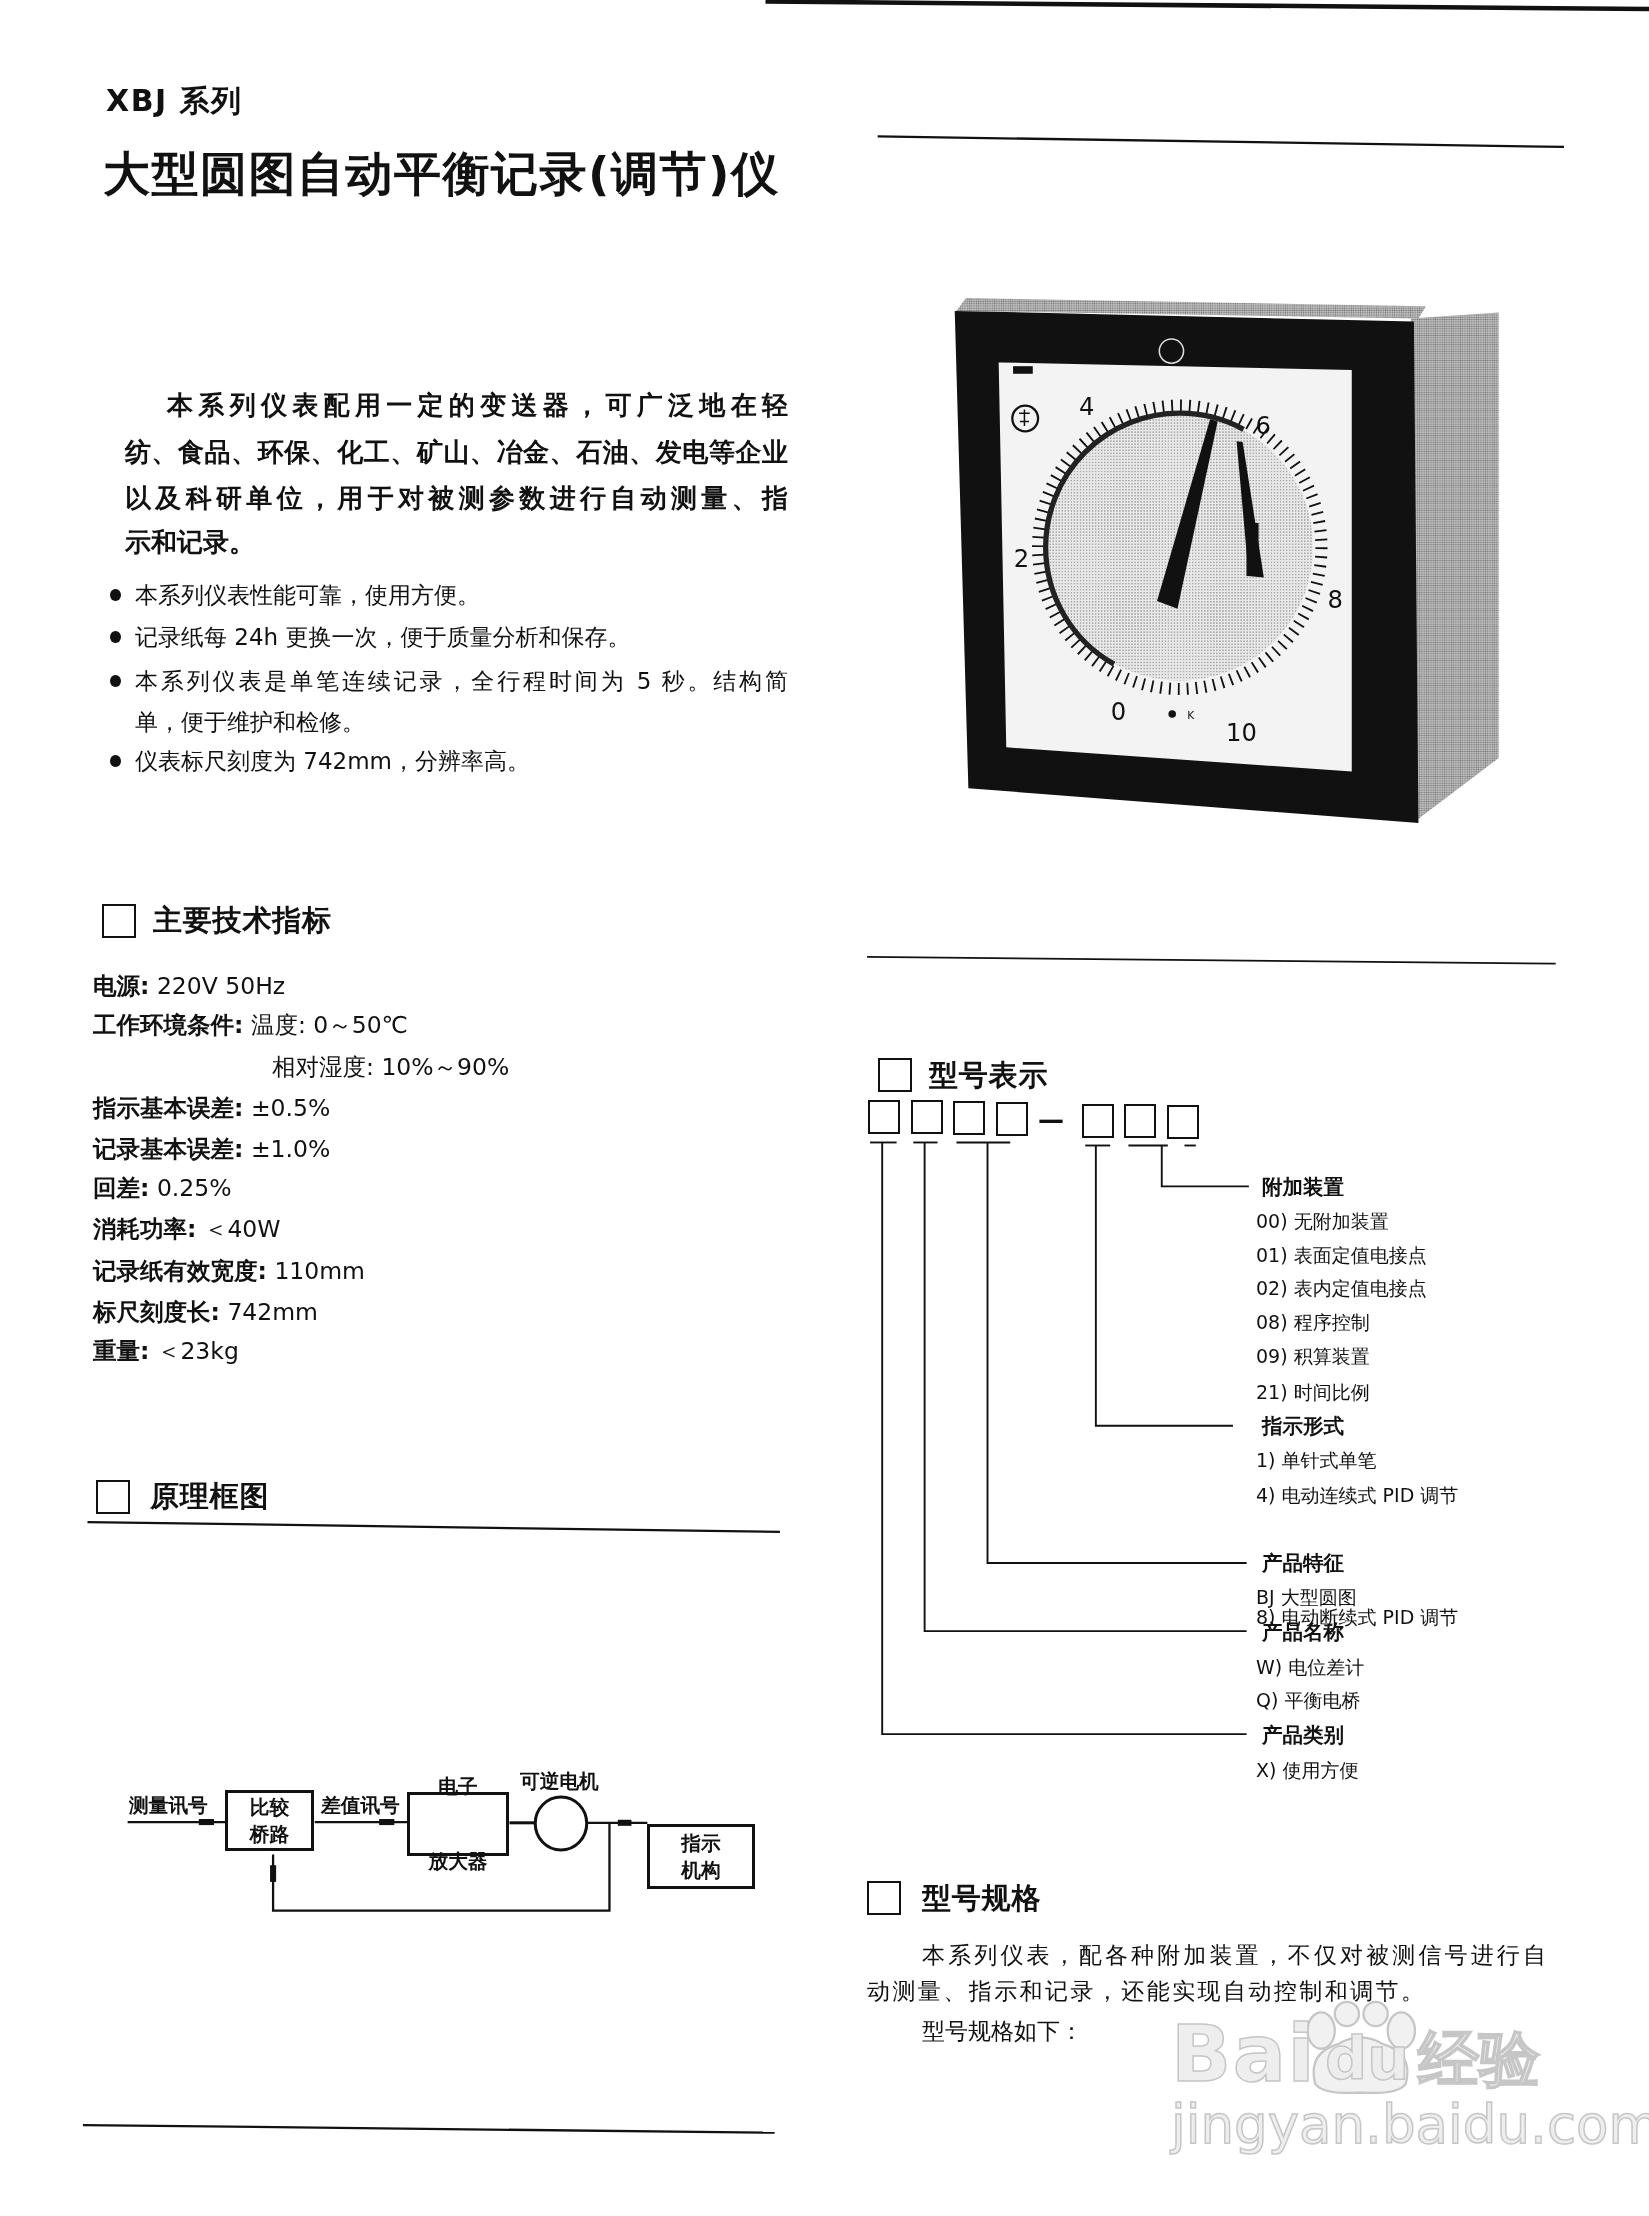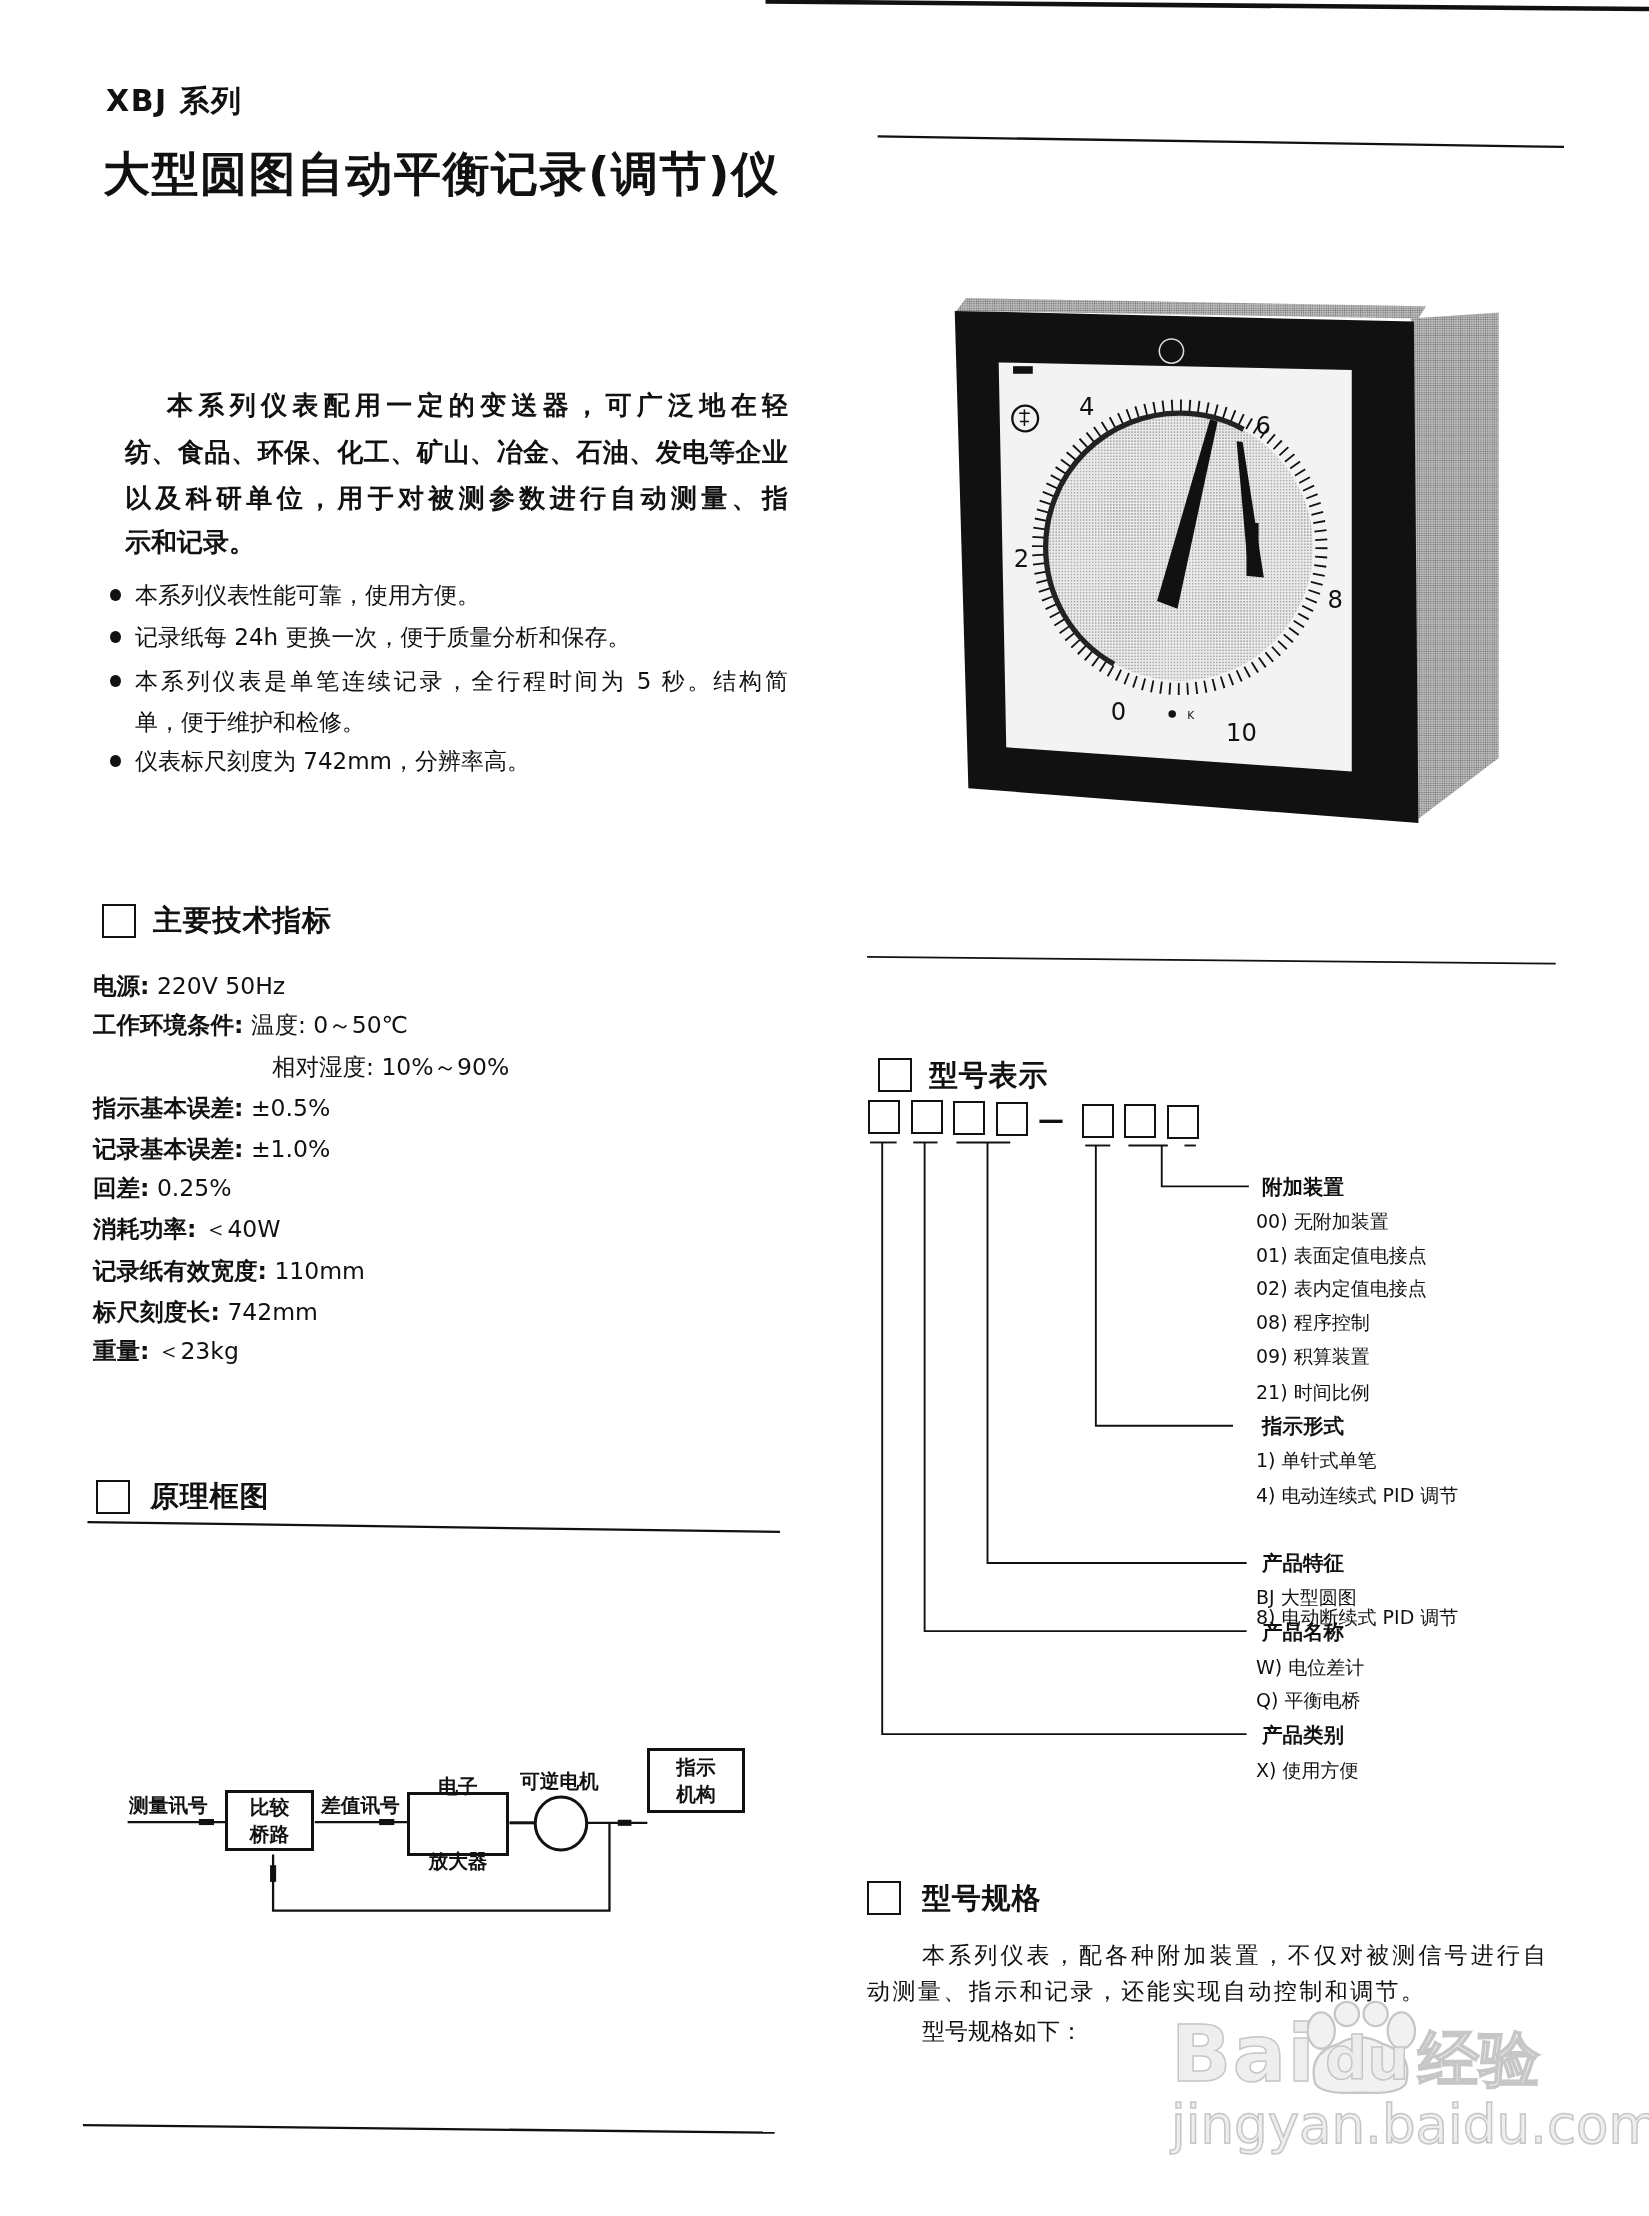--- a/index.html
+++ b/index.html
@@ -128,21 +128,21 @@
   <div class="abs dg-box" style="left:225px; top:1790px; width:89px; height:61px;">
     <span>比较</span>
     <span>桥路</span>
   </div>
   <div class="abs dg-label" style="left:321px; top:1794px;">差值讯号</div>
   <div class="abs dg-box" style="left:407px; top:1792px; width:102px; height:64px;gap:48px;">
     <span>电子</span>
     <span>放大器</span>
   </div>
   <div class="abs dg-label" style="left:520px; top:1770px;">可逆电机</div>
-  <div class="abs dg-box" style="left:647px; top:1748px; width:98px; height:65px;">
+  <div class="abs dg-box" style="left:647px; top:1824px; width:108px; height:65px;">
     <span>指示</span>
     <span>机构</span>
   </div>
 </div>
 
 <svg class="abs" style="left:932px; top:288px;" width="591" height="561" viewBox="1230 380 780 740">
   <defs>
     <pattern id="halftone" width="4" height="4" patternUnits="userSpaceOnUse">
       <rect width="4" height="4" fill="#e9e9e9"></rect>
       <circle cx="2" cy="2" r="0.9" fill="#8a8a8a"></circle>

